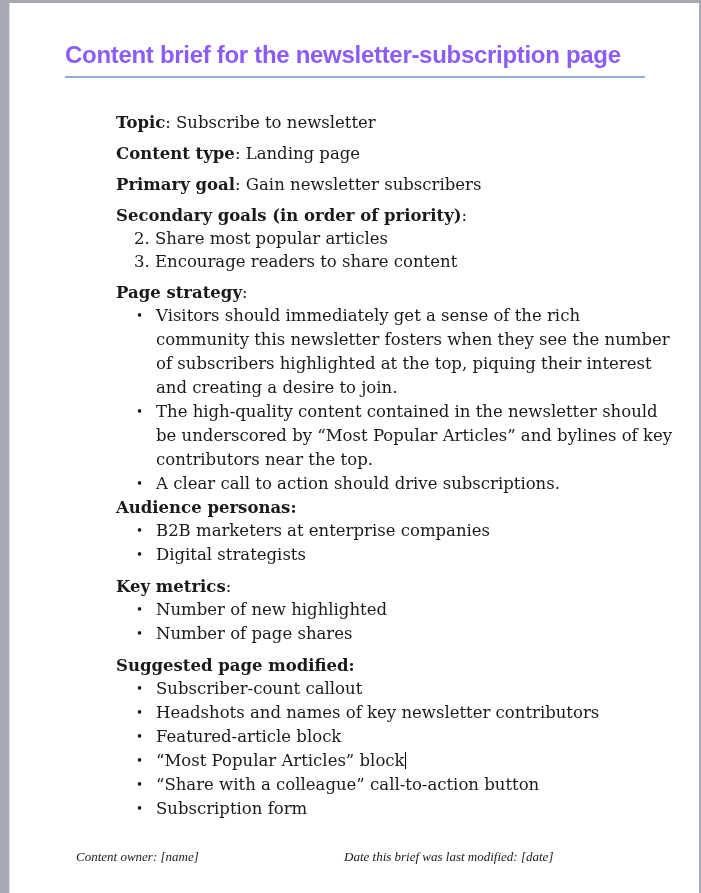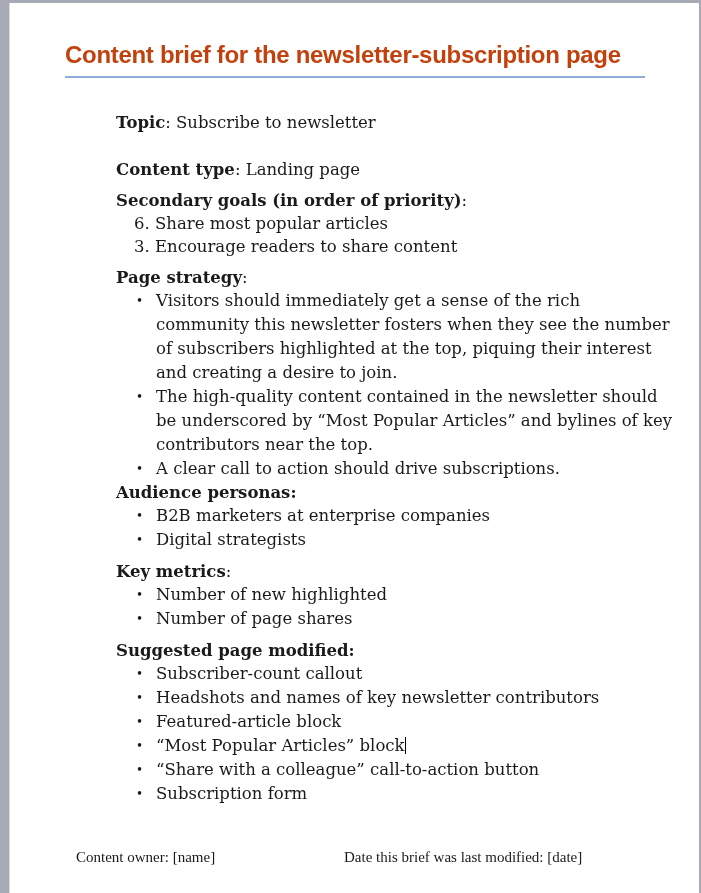--- a/index.html
+++ b/index.html
@@ -22,21 +22,21 @@
     .title {
       position: absolute;
       left: 55px;
       top: 38px;
       width: 588px;
       margin: 0;
       font-family: "Liberation Sans", "DejaVu Sans", sans-serif;
       font-weight: bold;
       font-size: 24px;
       letter-spacing: -0.3px;
-      color: #c2410c;
+      color: #8b5cf6;
       white-space: nowrap;
     }
     .title-rule {
       position: absolute;
       left: 55px;
       top: 73px;
       width: 580px;
       height: 0;
       border-top: 2px solid #8eaed7;
     }
@@ -46,21 +46,21 @@
       top: 108px;
       width: 560px;
       font-family: "DejaVu Serif", "Liberation Serif", serif;
       font-size: 16.5px;
       color: #1a1a1a;
     }
     .field {
       margin: 0;
       line-height: 23px;
     }
-    .field + .field { margin-top: 24px; }
+    .field + .field { margin-top: 8px; }
     .field .lbl { font-weight: bold; }
     .section { margin-top: 8px; }
     .section-head {
       line-height: 23px;
     }
     .section-head .lbl { font-weight: bold; margin-top: 13px; }
     ol.num {
       margin: 0;
       padding: 0 0 0 18px;
       list-style: none;
@@ -90,44 +90,46 @@
       display: inline-block;
       width: 1px;
       height: 17px;
       background: #000;
       vertical-align: -3px;
     }
     .footer {
       position: absolute;
       top: 846px;
       font-family: "Liberation Serif", "DejaVu Serif", serif;
-      font-size: 15px;
+      font-style: italic;
+      font-size: 13px;
       color: #1a1a1a;
       white-space: nowrap;
     }
     .footer.owner { left: 66px; }
     .footer.date { left: 334px; }
   </style>
 </head>
 <body>
 
 <div class="page">
 
   <h1 class="title">Content brief for the newsletter-subscription page</h1>
   <div class="title-rule"></div>
 
   <div class="body">
 
     <p class="field"><span class="lbl">Topic</span><span>: Subscribe to newsletter</span></p>
     <p class="field"><span class="lbl">Content type</span><span>: Landing page</span></p>
+    <p class="field"><span class="lbl">Primary goal</span><span>: Gain newsletter subscribers</span></p>
 
     <div class="section">
       <div class="section-head"><span class="lbl">Secondary goals (in order of priority)</span><span>:</span></div>
       <ol class="num">
-        <li>6. Share most popular articles</li>
+        <li>2. Share most popular articles</li>
         <li>3. Encourage readers to share content</li>
       </ol>
     </div>
 
     <div class="section">
       <div class="section-head"><span class="lbl">Page strategy</span><span>:</span></div>
       <ul class="bul">
         <li><span class="bullet">•</span><span>Visitors should immediately get a sense of the rich community this newsletter fosters when they see the number of subscribers highlighted at the top, piquing their interest and creating a desire to join.</span></li>
         <li><span class="bullet">•</span><span>The high-quality content contained in the newsletter should be underscored by “Most Popular Articles” and bylines of key contributors near the top.</span></li>
         <li><span class="bullet">•</span><span>A clear call to action should drive subscriptions.</span></li>

